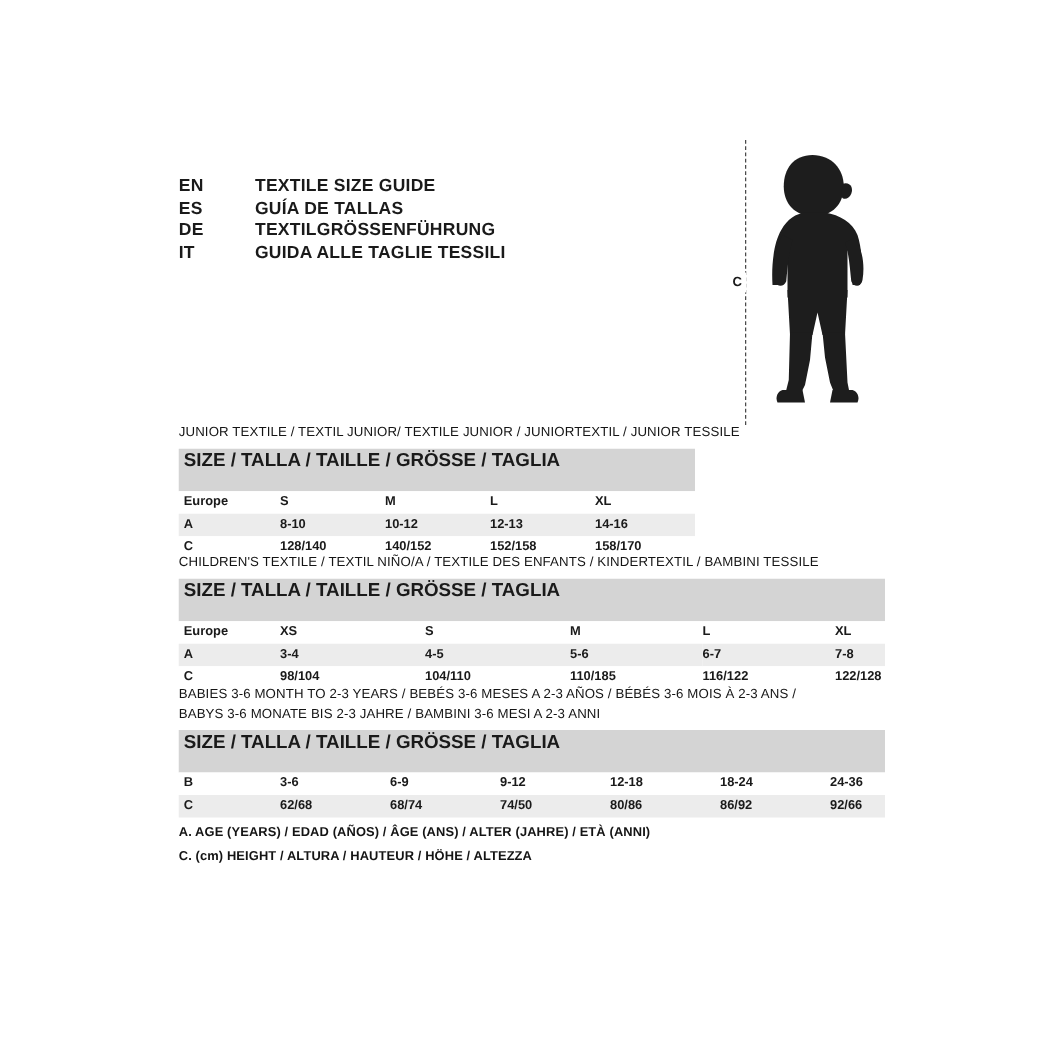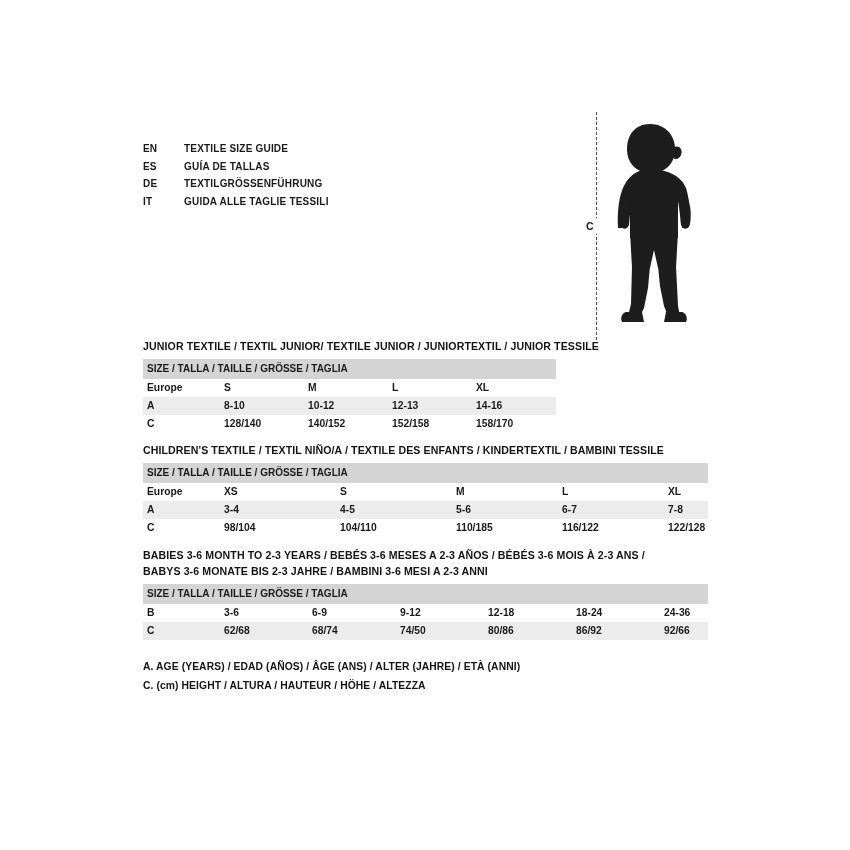--- a/index.html
+++ b/index.html
@@ -25,33 +25,34 @@
   
   .legend {
     position: absolute;
     left: 143px;
     top: 140px;
     width: 300px;
   }
   .legend-row {
     display: flex;
     align-items: flex-start;
-    font-size: 10px;
+    font-size: 14px;
     font-weight: bold;
     letter-spacing: .2px;
     line-height: 17.6px;
     text-transform: uppercase;
   }
   .legend-code {
     width: 41px;
     flex: 0 0 41px;
   }
   .legend-text {
     flex: 1 1 auto;
     white-space: nowrap;
+    margin-left: 20px;
   }
 
   
   .figure-area {
     position: absolute;
     left: 560px;
     top: 110px;
     width: 170px;
     height: 240px;
   }
@@ -80,43 +81,43 @@
   }
 
   
   .block {
     position: absolute;
     left: 143px;
     width: 565px;
   }
   .block-title {
     font-size: 10.6px;
-    font-weight: bold;
+    font-weight: normal;
     letter-spacing: .1px;
     line-height: 15px;
     margin-bottom: 5px;
     color: #141414;
   }
   table.size-table {
     border-collapse: collapse;
     table-layout: fixed;
     font-size: 10.3px;
   }
   table.size-table td {
     padding: 2px 0 2px 0;
     vertical-align: middle;
     line-height: 14px;
     color: #1a1a1a;
     font-weight: bold;
   }
   tr.head-row td {
     background: #d4d4d4;
     font-weight: bold;
-    font-size: 10px;
-    padding: 3px 0 3px 0;
+    font-size: 15px;
+    padding: 3px 0 17px 0;
   }
   tr.shade td {
     background: #ececec;
   }
   tr.plain td {
     background: #ffffff;
   }
   .cell-pad {
     padding-left: 4px !important;
   }

